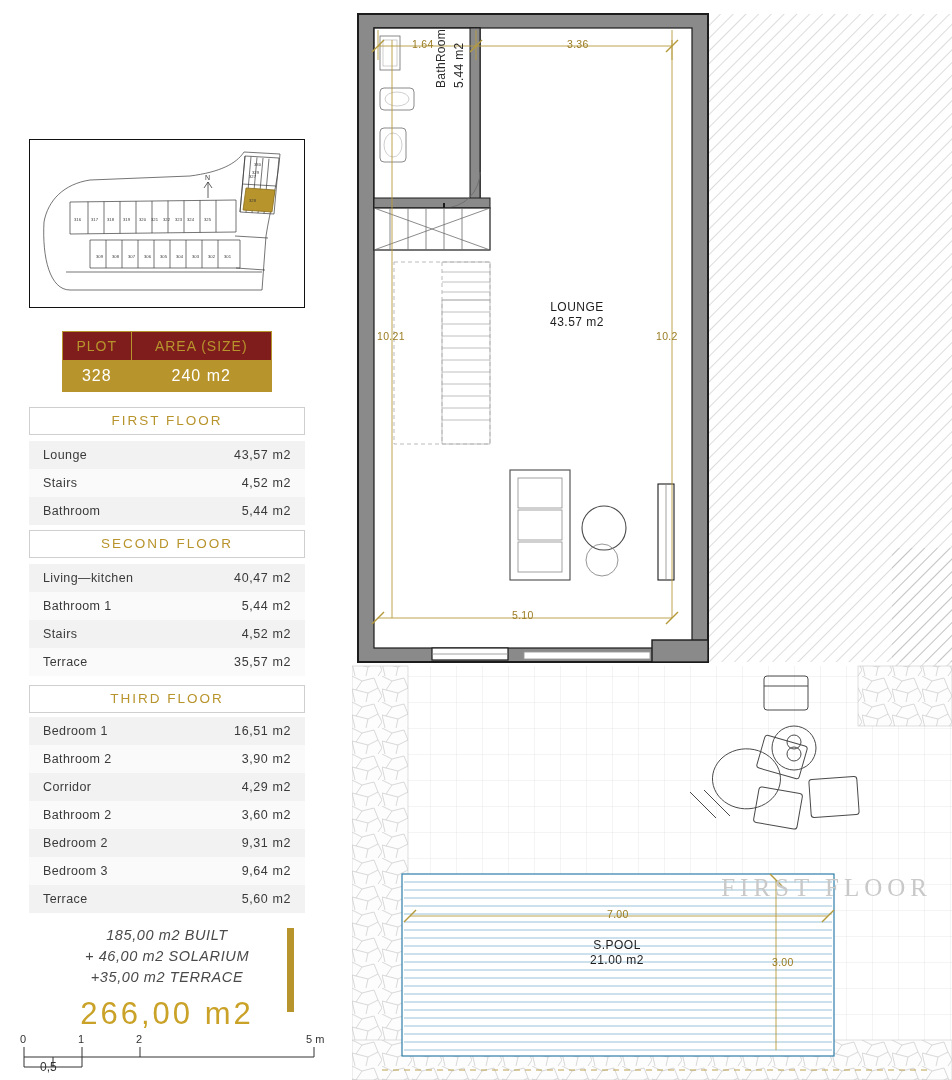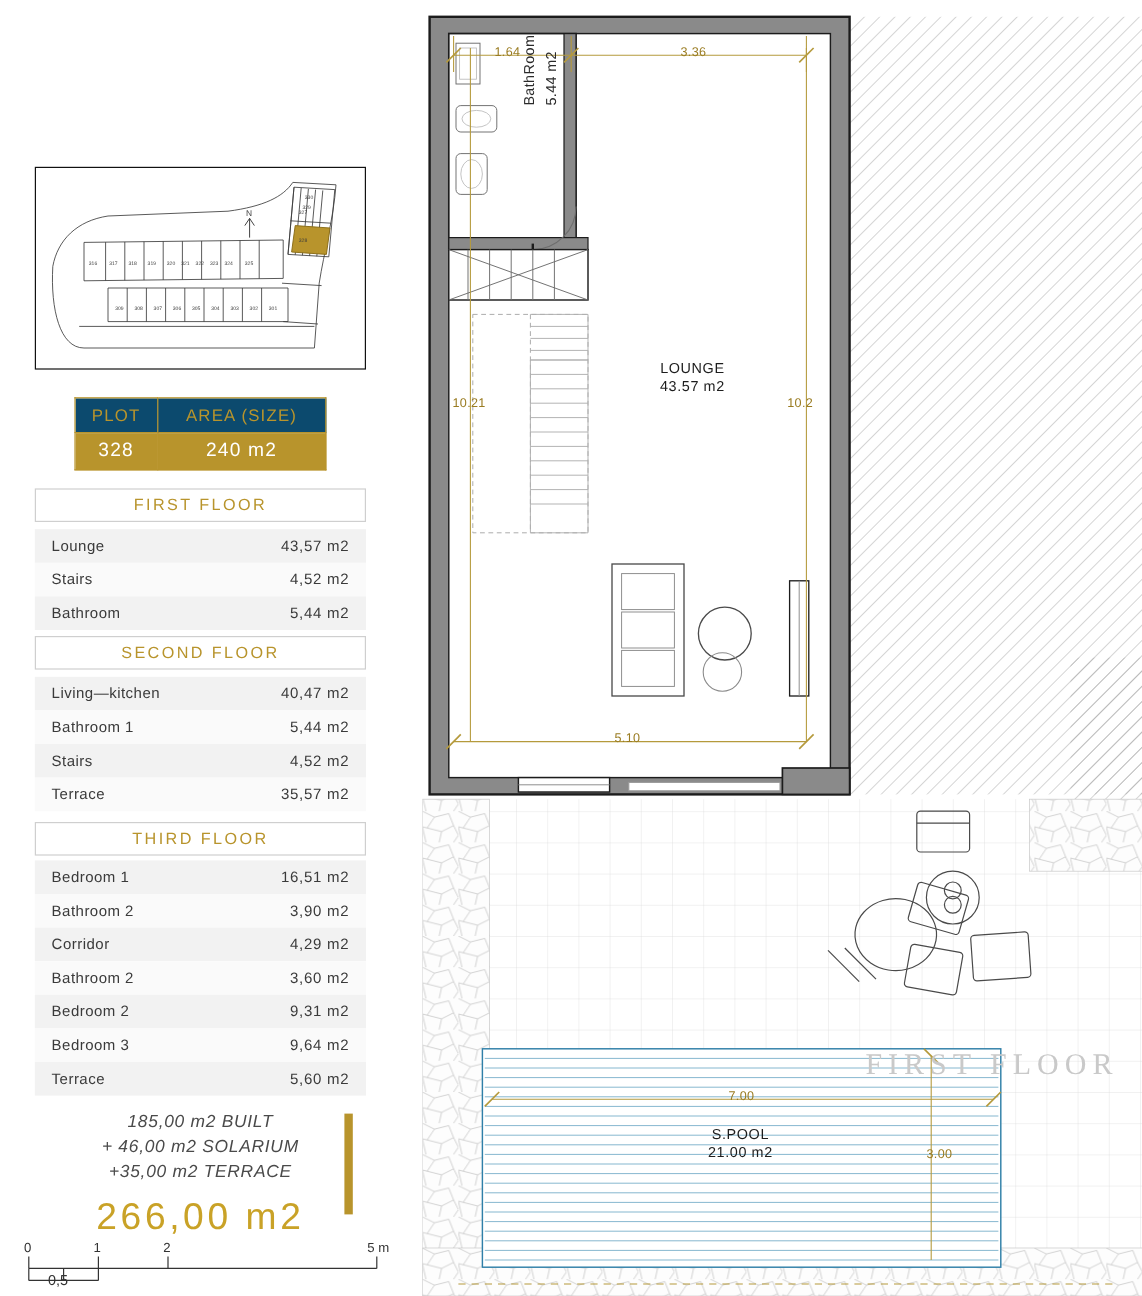--- a/index.html
+++ b/index.html
@@ -22,21 +22,21 @@
     border:1px solid #111; background:#fff;
   }
   .plot-map svg { display:block; }
 
   .plot-header {
     position:absolute; left:62px; top:331px; width:210px; height:64px;
   }
   .plot-header table { width:100%; border-collapse:collapse; }
   .plot-header th {
     border:1px solid #b8942c; color:#b8942c; font-weight:400;
-    font-size:14px; letter-spacing:1px; padding:6px 4px; background:#0c4a6e;
+    font-size:14px; letter-spacing:1px; padding:6px 4px; background:#7f1d1d;
     text-align:center;
   }
   .plot-header td {
     border:1px solid #b8942c; background:#b8942c; color:#ffffff;
     font-size:16px; letter-spacing:1px; padding:6px 4px; text-align:center;
   }
 
   .floor-title {
     position:absolute; left:29px; width:276px; height:28px;
     border:1px solid #cfcfcf; background:#fff; color:#b8942c;

